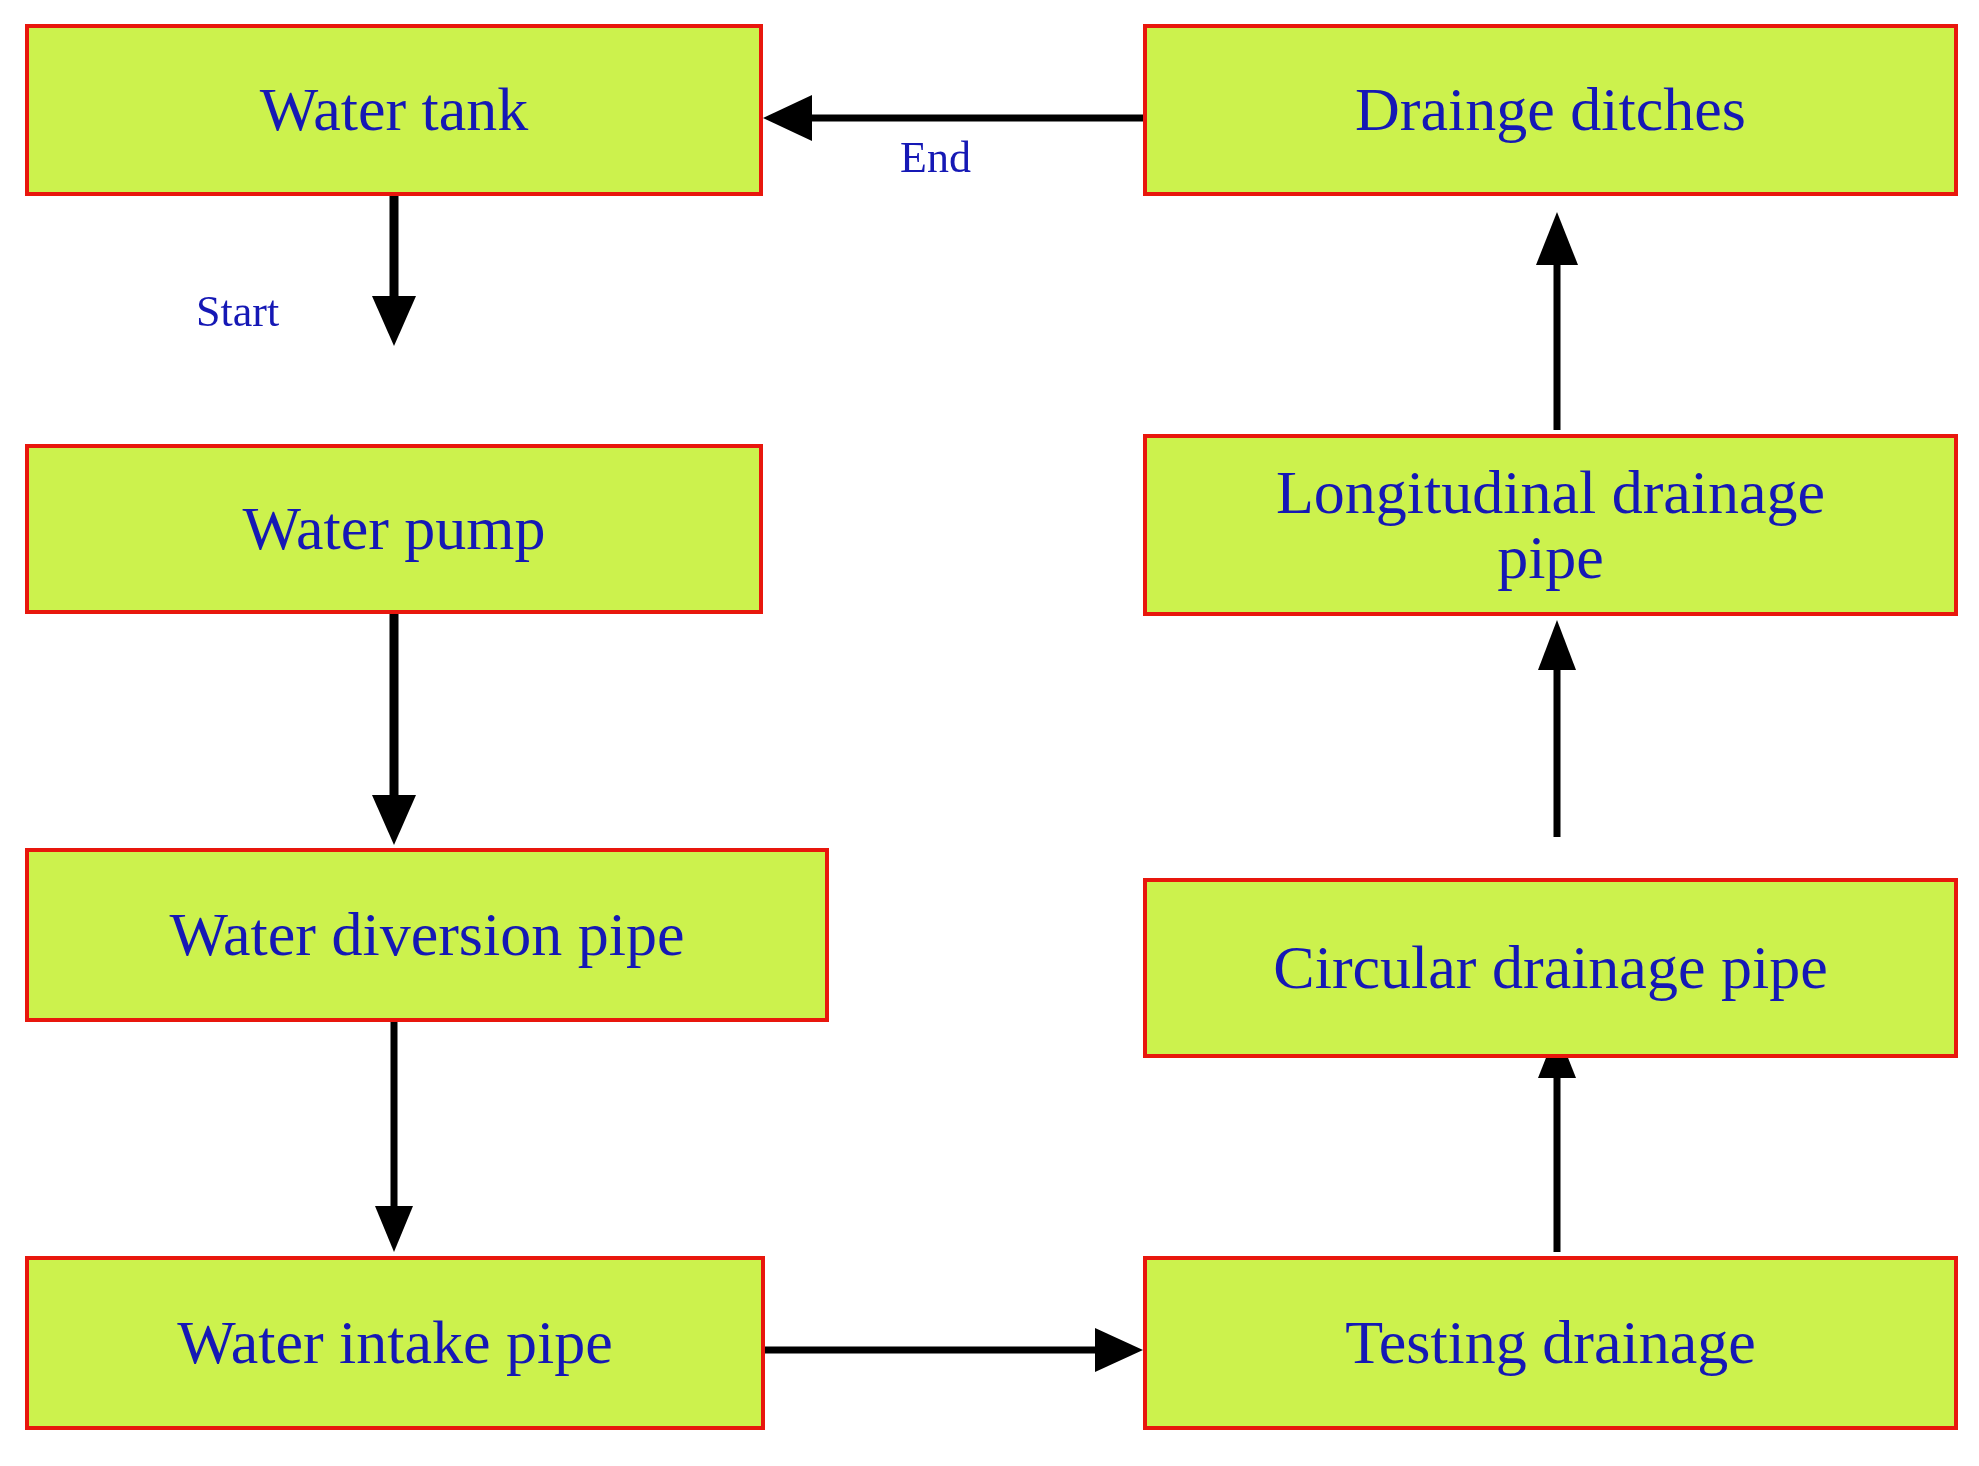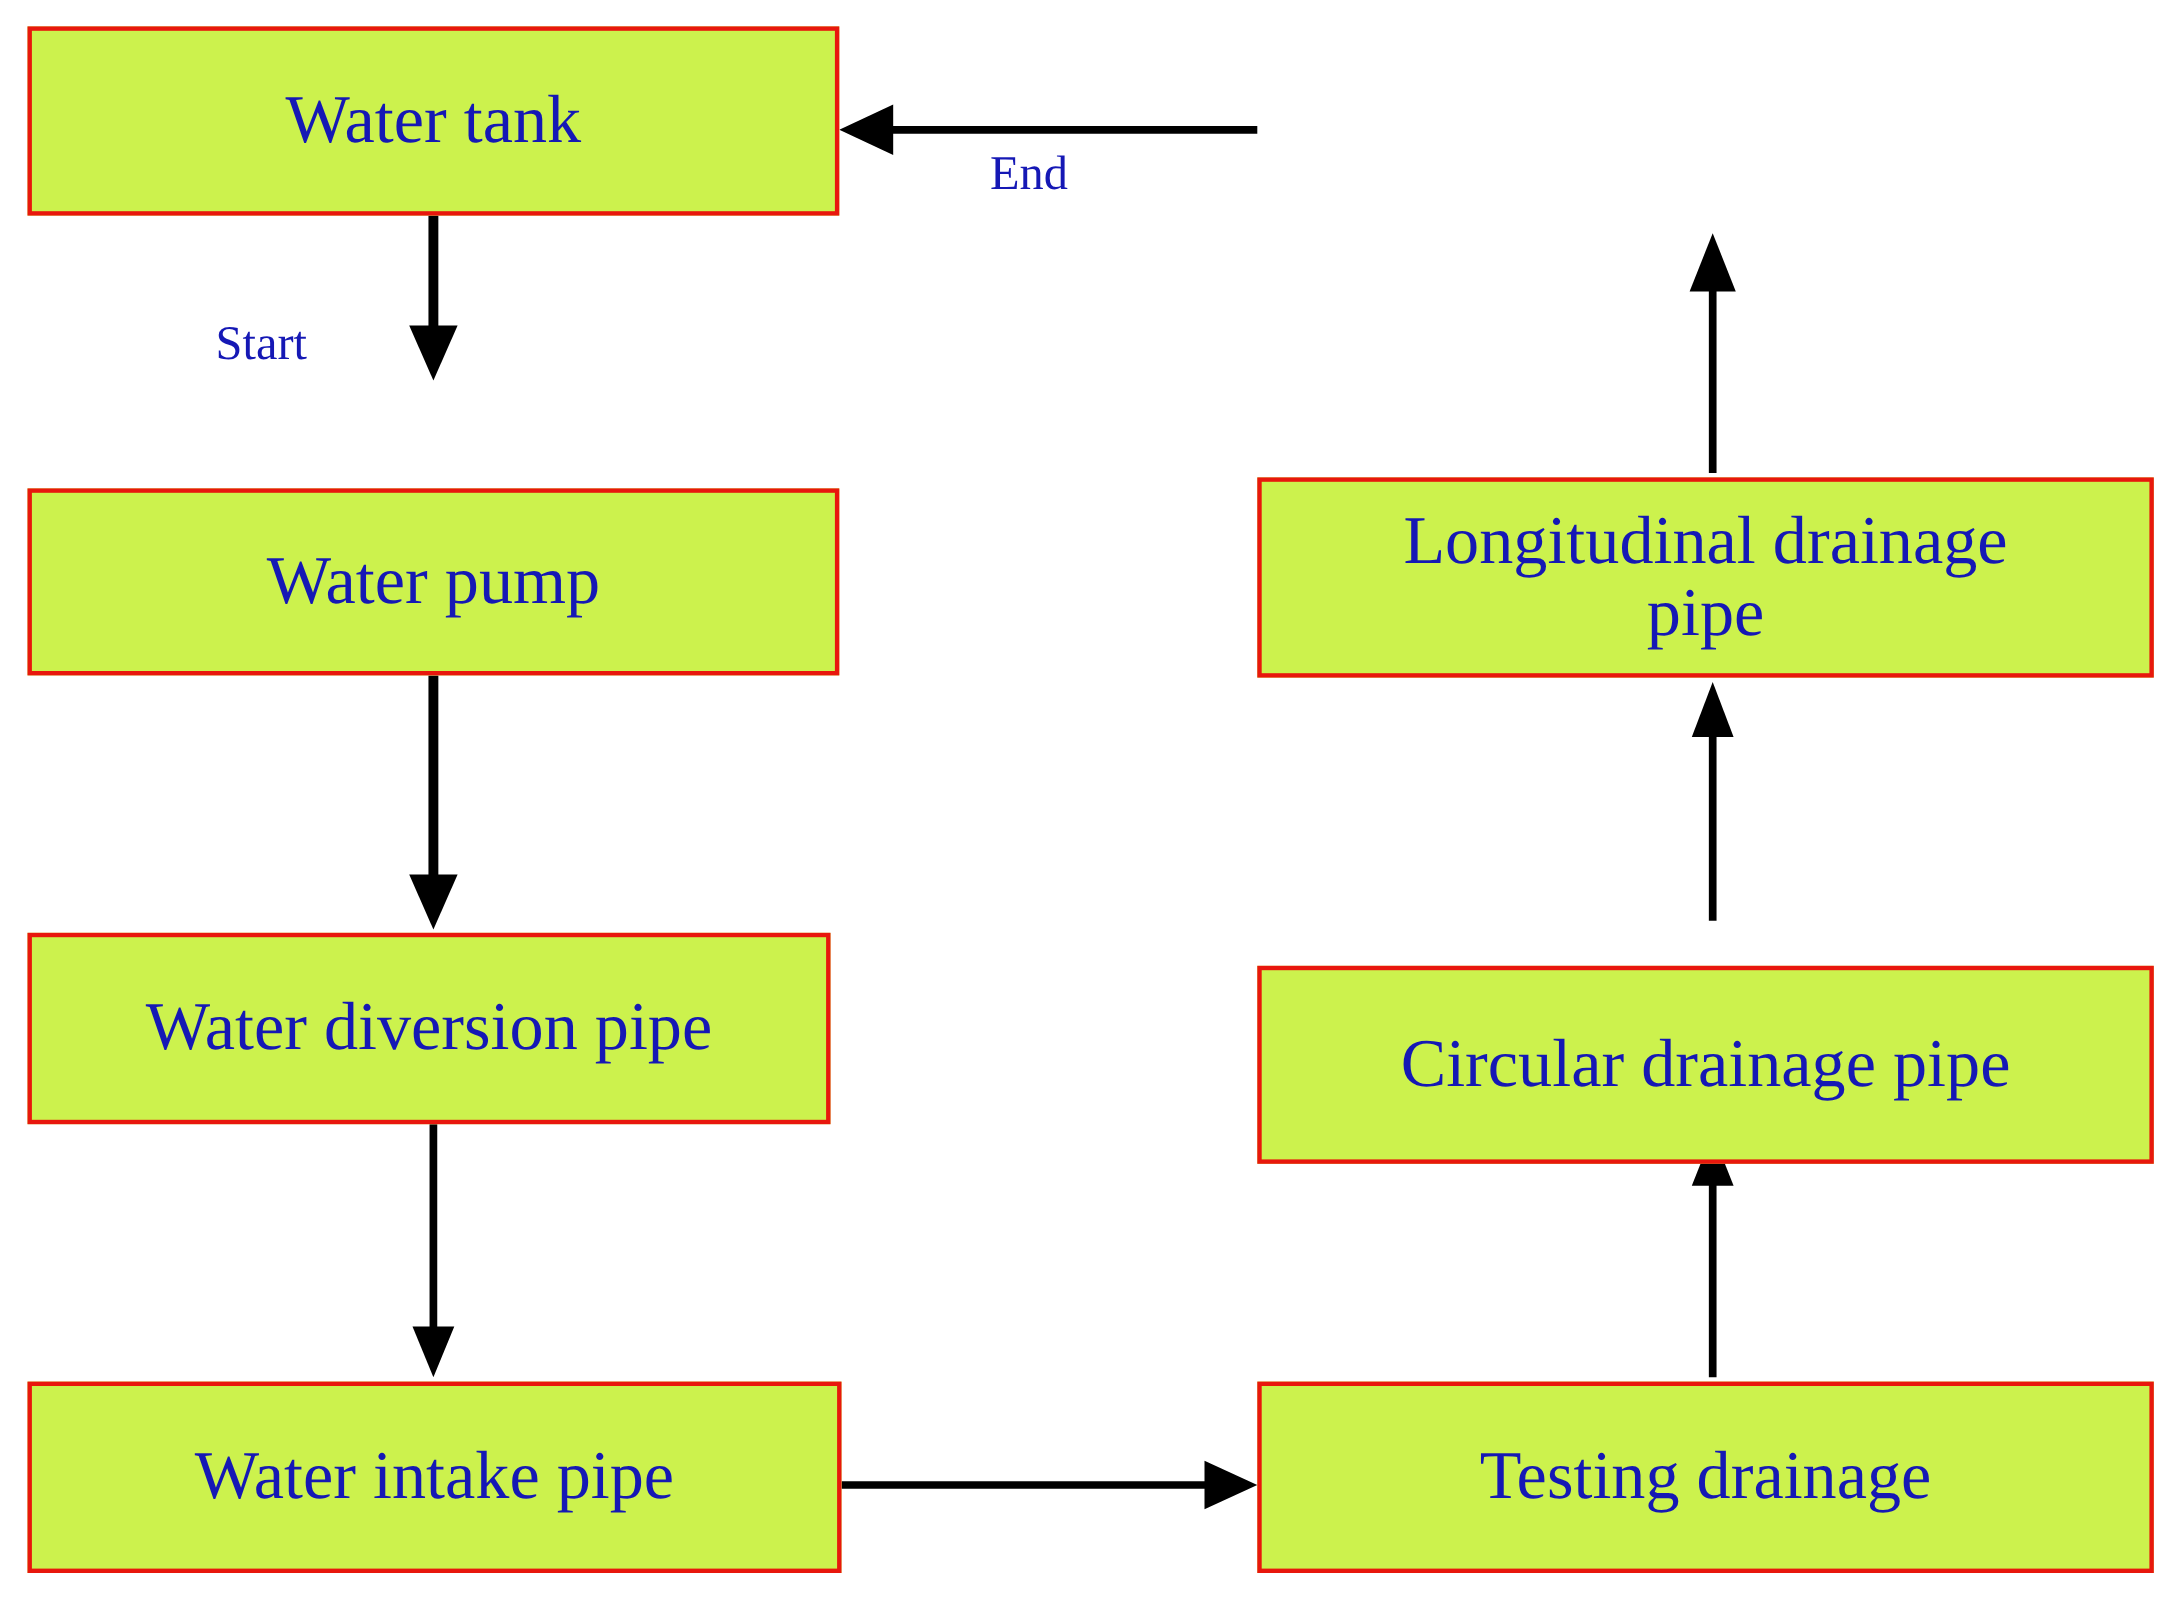--- a/index.html
+++ b/index.html
@@ -106,39 +106,42 @@
   </div>
 
   <div class="node-box" style="left:25px; top:24px; width:738px; height:172px;">
     <span class="node-label">Water tank</span>
   </div>
 
   <div class="node-box" style="left:25px; top:444px; width:738px; height:170px;">
     <span class="node-label">Water pump</span>
   </div>
 
-  <div class="node-box" style="left:25px; top:848px; width:730px; height:174px;">
+  <div class="node-box" style="left:25px; top:848px; width:804px; height:174px;">
     <span class="node-label">Water diversion pipe</span>
   </div>
 
   <div class="node-box" style="left:25px; top:1256px; width:740px; height:174px;">
     <span class="node-label">Water intake pipe</span>
   </div>
 
   <div class="node-box" style="left:1143px; top:1256px; width:815px; height:174px;">
     <span class="node-label">Testing drainage</span>
   </div>
 
   <div class="node-box" style="left:1143px; top:846px; width:815px; height:180px;margin-top:32px;">
     <span class="node-label">Circular drainage pipe</span>
   </div>
 
   <div class="node-box" style="left:1143px; top:434px; width:815px; height:182px;">
     <span class="node-label">Longitudinal drainage
 pipe</span>
   </div>
 
+  <div class="node-box" style="left:1143px; top:24px; width:815px; height:172px;">
+    <span class="node-label">Drainge ditches</span>
+  </div>
 
   <div class="edge-label" style="left:196px; top:290px;">Start</div>
 
   <div class="edge-label" style="left:900px; top:136px;">End</div>
 
 </div>
 
 </body></html>

